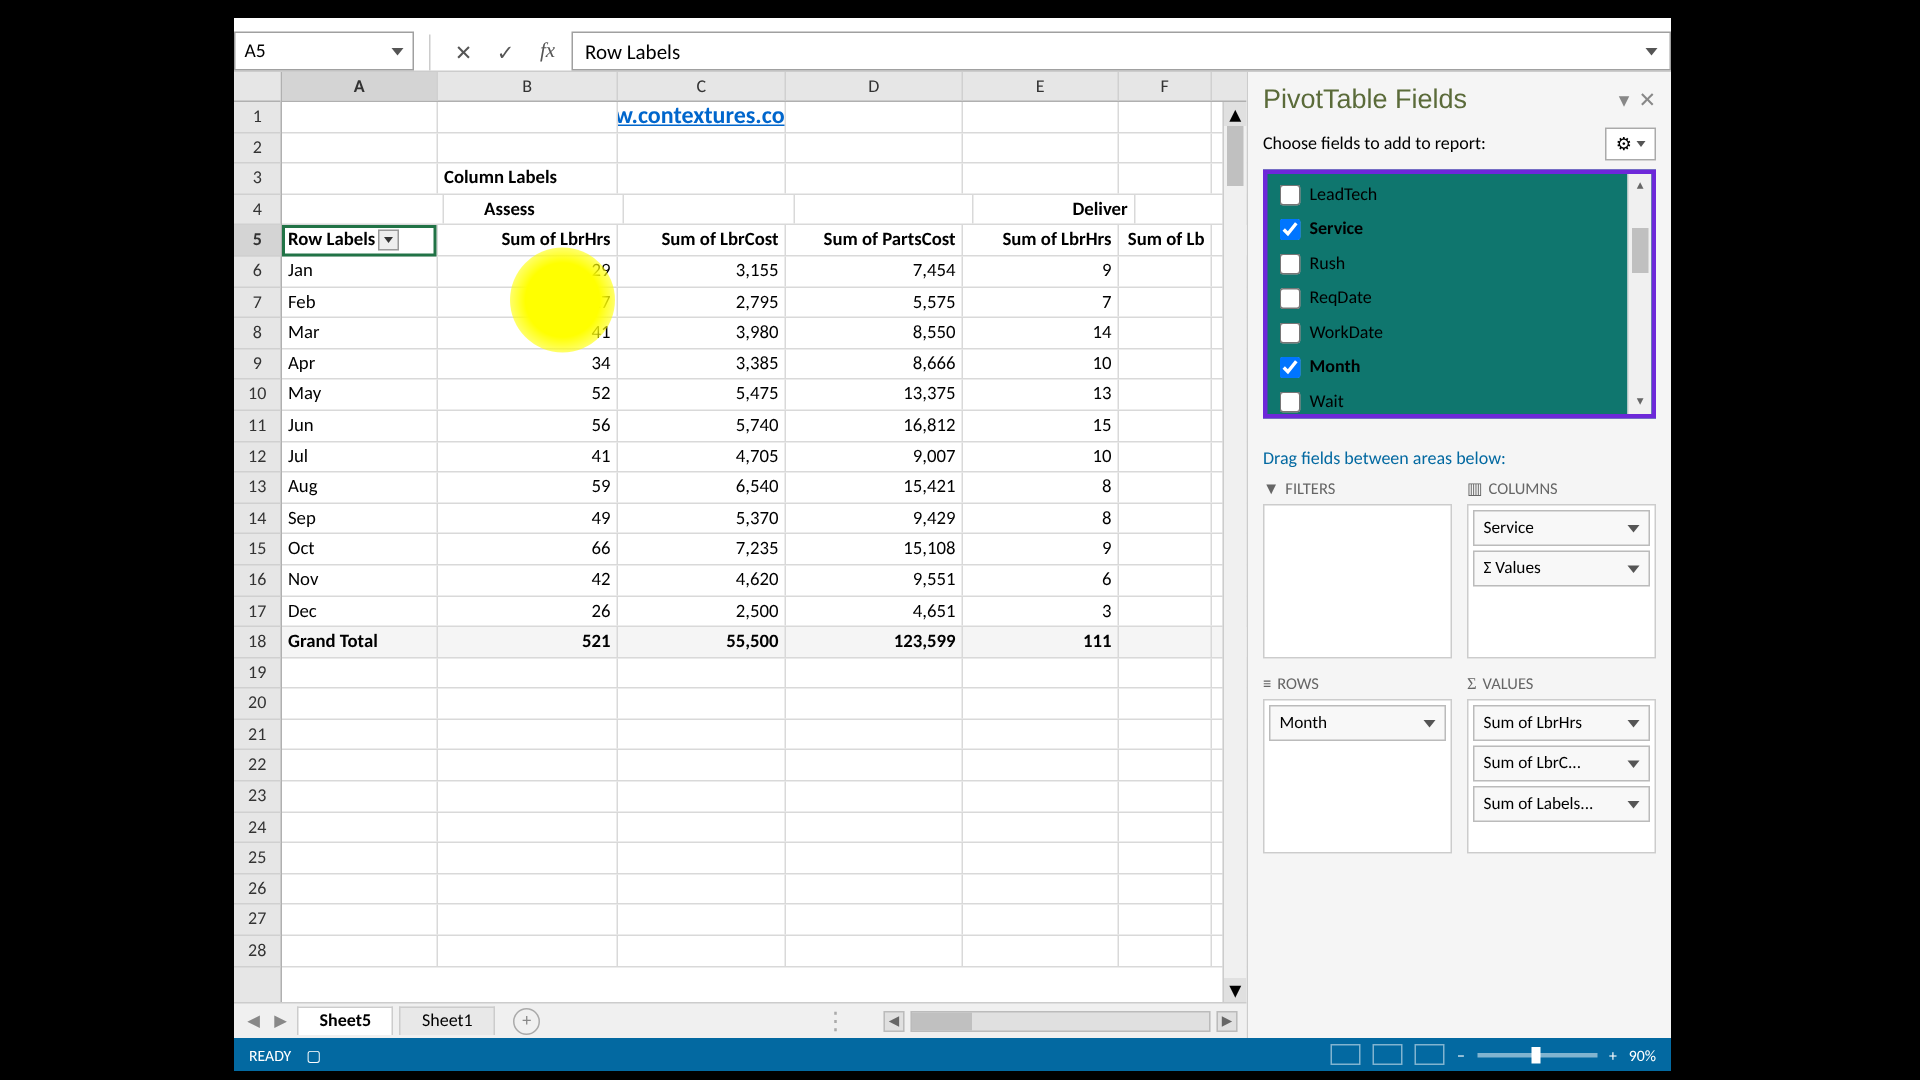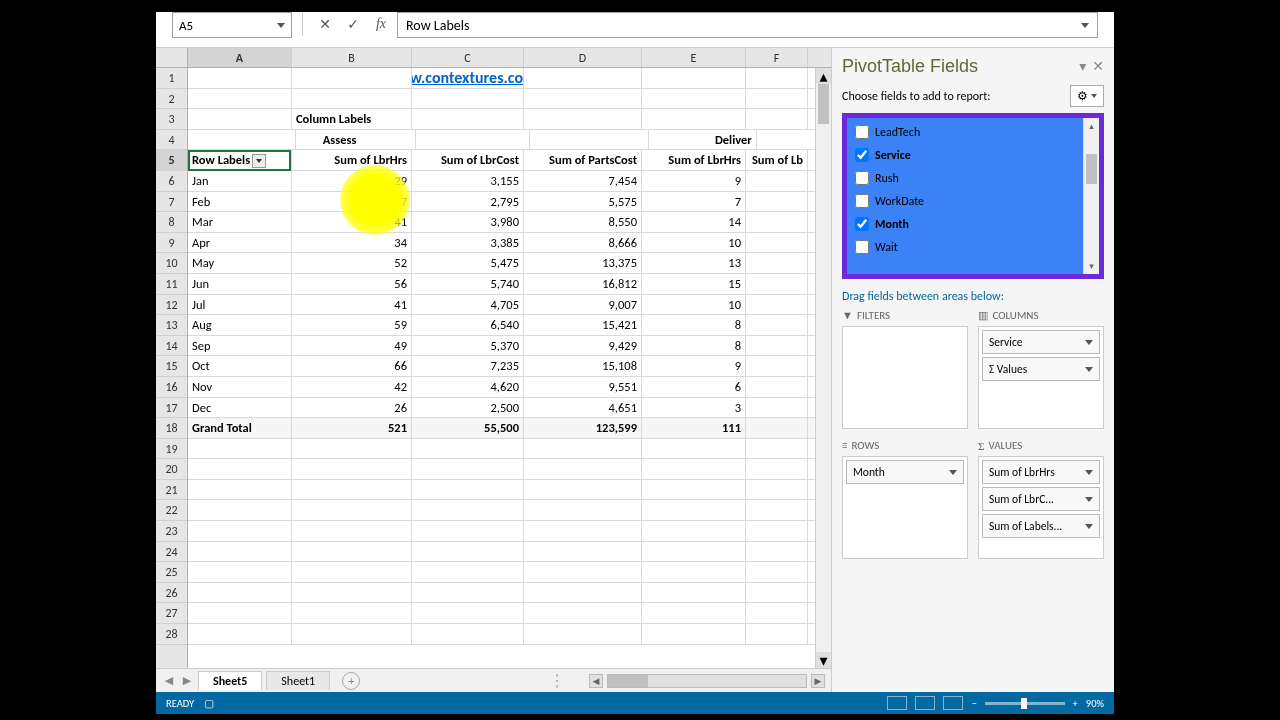--- a/index.html
+++ b/index.html
@@ -1,18 +1,18 @@
 <!DOCTYPE html>
 <html><head>
 <meta charset="utf-8">
 <style>
 * { box-sizing: border-box; margin: 0; padding: 0; font-family: Calibri, Arial, sans-serif; }
 body { background: #000; width: 1280px; height: 720px; overflow: hidden; position: relative; }
 .app { position: absolute; left: 156px; top: 12px; width: 958px; height: 702px; background: #fff; display: flex; flex-direction: column; }
-.formula-bar { height: 36px; border-bottom: 1px solid #ccc; display: flex; align-items: flex-start; padding: 0 16px; gap: 4px; }
+.formula-bar { height: 36px; border-bottom: 1px solid #ccc; display: flex; align-items: flex-end; padding: 0 0; gap: 4px; }
 .name-box { width: 120px; height: 26px; border: 1px solid #a0a0a0; display: flex; align-items: center; padding: 0 6px; justify-content: space-between; font-size: 13px; }
 .name-box .dd { width: 0; height: 0; border-left: 4px solid transparent; border-right: 4px solid transparent; border-top: 5px solid #555; }
 .fb-sep { width: 1px; height: 24px; background: #ccc; margin: 0 6px; }
 .fb-btn { width: 24px; height: 24px; display: flex; align-items: center; justify-content: center; color: #555; font-size: 14px; cursor: pointer; }
 .fx { font-style: italic; font-family: serif; }
 .formula-input { flex: 1; height: 26px; border: 1px solid #a0a0a0; padding: 0 8px; font-size: 14px; display: flex; align-items: center; justify-content: space-between; }
 .formula-input .dd { width: 0; height: 0; border-left: 4px solid transparent; border-right: 4px solid transparent; border-top: 5px solid #555; }
 .main { flex: 1; display: flex; overflow: hidden; }
 .sheet-area { width: 676px; display: flex; flex-direction: column; border-right: 1px solid #ccc; position: relative; }
 .grid-wrap { flex: 1; display: flex; overflow: hidden; }
@@ -45,21 +45,21 @@
 
 .pane { flex: 1; background: #f5f5f5; display: flex; flex-direction: column; padding: 8px 10px; font-size: 12px; }
 .pane-hdr { display: flex; align-items: center; justify-content: space-between; margin-bottom: 8px; gap: 10px; }
 .pane-title { font-size: 18px; color: #5b6b3a; font-family: 'Segoe UI Light', sans-serif; }
 .pane-ctrls { display: flex; gap: 6px; }
 .pane-ctrls span { cursor: pointer; color: #888; font-size: 14px; }
 .sub { display: flex; align-items: center; justify-content: space-between; margin-bottom: 6px; color: #000000; }
 .tools-btn { width: 34px; height: 22px; border: 1px solid #aaa; background: #fff; display: flex; align-items: center; justify-content: center; }
 .tools-btn .gear { font-size: 12px; }
 .tools-btn .dd2 { margin-left: 3px; width: 0; height: 0; border-left: 3px solid transparent; border-right: 3px solid transparent; border-top: 4px solid #555; }
-.field-list { border: 5px solid #6d28d9; background: #3b82f6; height: 166px; position: relative; margin-bottom: 10px; overflow: hidden; }
+.field-list { border: 3px solid #6d28d9; background: #0f766e; height: 166px; position: relative; margin-bottom: 20px; overflow: hidden; }
 .fl-items { padding: 2px 4px; }
 .fl-item { display: flex; align-items: center; height: 23px; gap: 6px; padding-left: 4px; }
 .fl-item input { width: 14px; height: 14px; }
 .fl-item.checked label { font-weight: bold; }
 .fl-scroll { position: absolute; right: 0; top: 0; bottom: 0; width: 16px; background: #f0f0f0; border-left: 1px solid #ddd; }
 .fl-sbtn { height: 16px; text-align: center; font-size: 9px; color: #666; line-height: 16px; }
 .fl-thumb { position: absolute; top: 36px; left: 2px; right: 2px; height: 30px; background: #c0c0c0; }
 .drag-label { color: #0369a1; margin-bottom: 6px; }
 .areas { display: grid; grid-template-columns: 1fr 1fr; grid-template-rows: 120px 120px; gap: 10px; margin-bottom: 8px; }
 .area { display: flex; flex-direction: column; }
@@ -436,20 +436,24 @@
             <div class="fl-item checked">
               <input type="checkbox" checked="" style="">
               <label>Service</label>
             </div>
             <div class="fl-item">
               <input type="checkbox" style="">
               <label>Rush</label>
             </div>
             <div class="fl-item">
               <input type="checkbox" style="">
+              <label>ReqDate</label>
+            </div>
+            <div class="fl-item">
+              <input type="checkbox" style="">
               <label>WorkDate</label>
             </div>
             <div class="fl-item checked">
               <input type="checkbox" checked="" style="">
               <label>Month</label>
             </div>
             <div class="fl-item">
               <input type="checkbox" style="">
               <label>Wait</label>
             </div>

